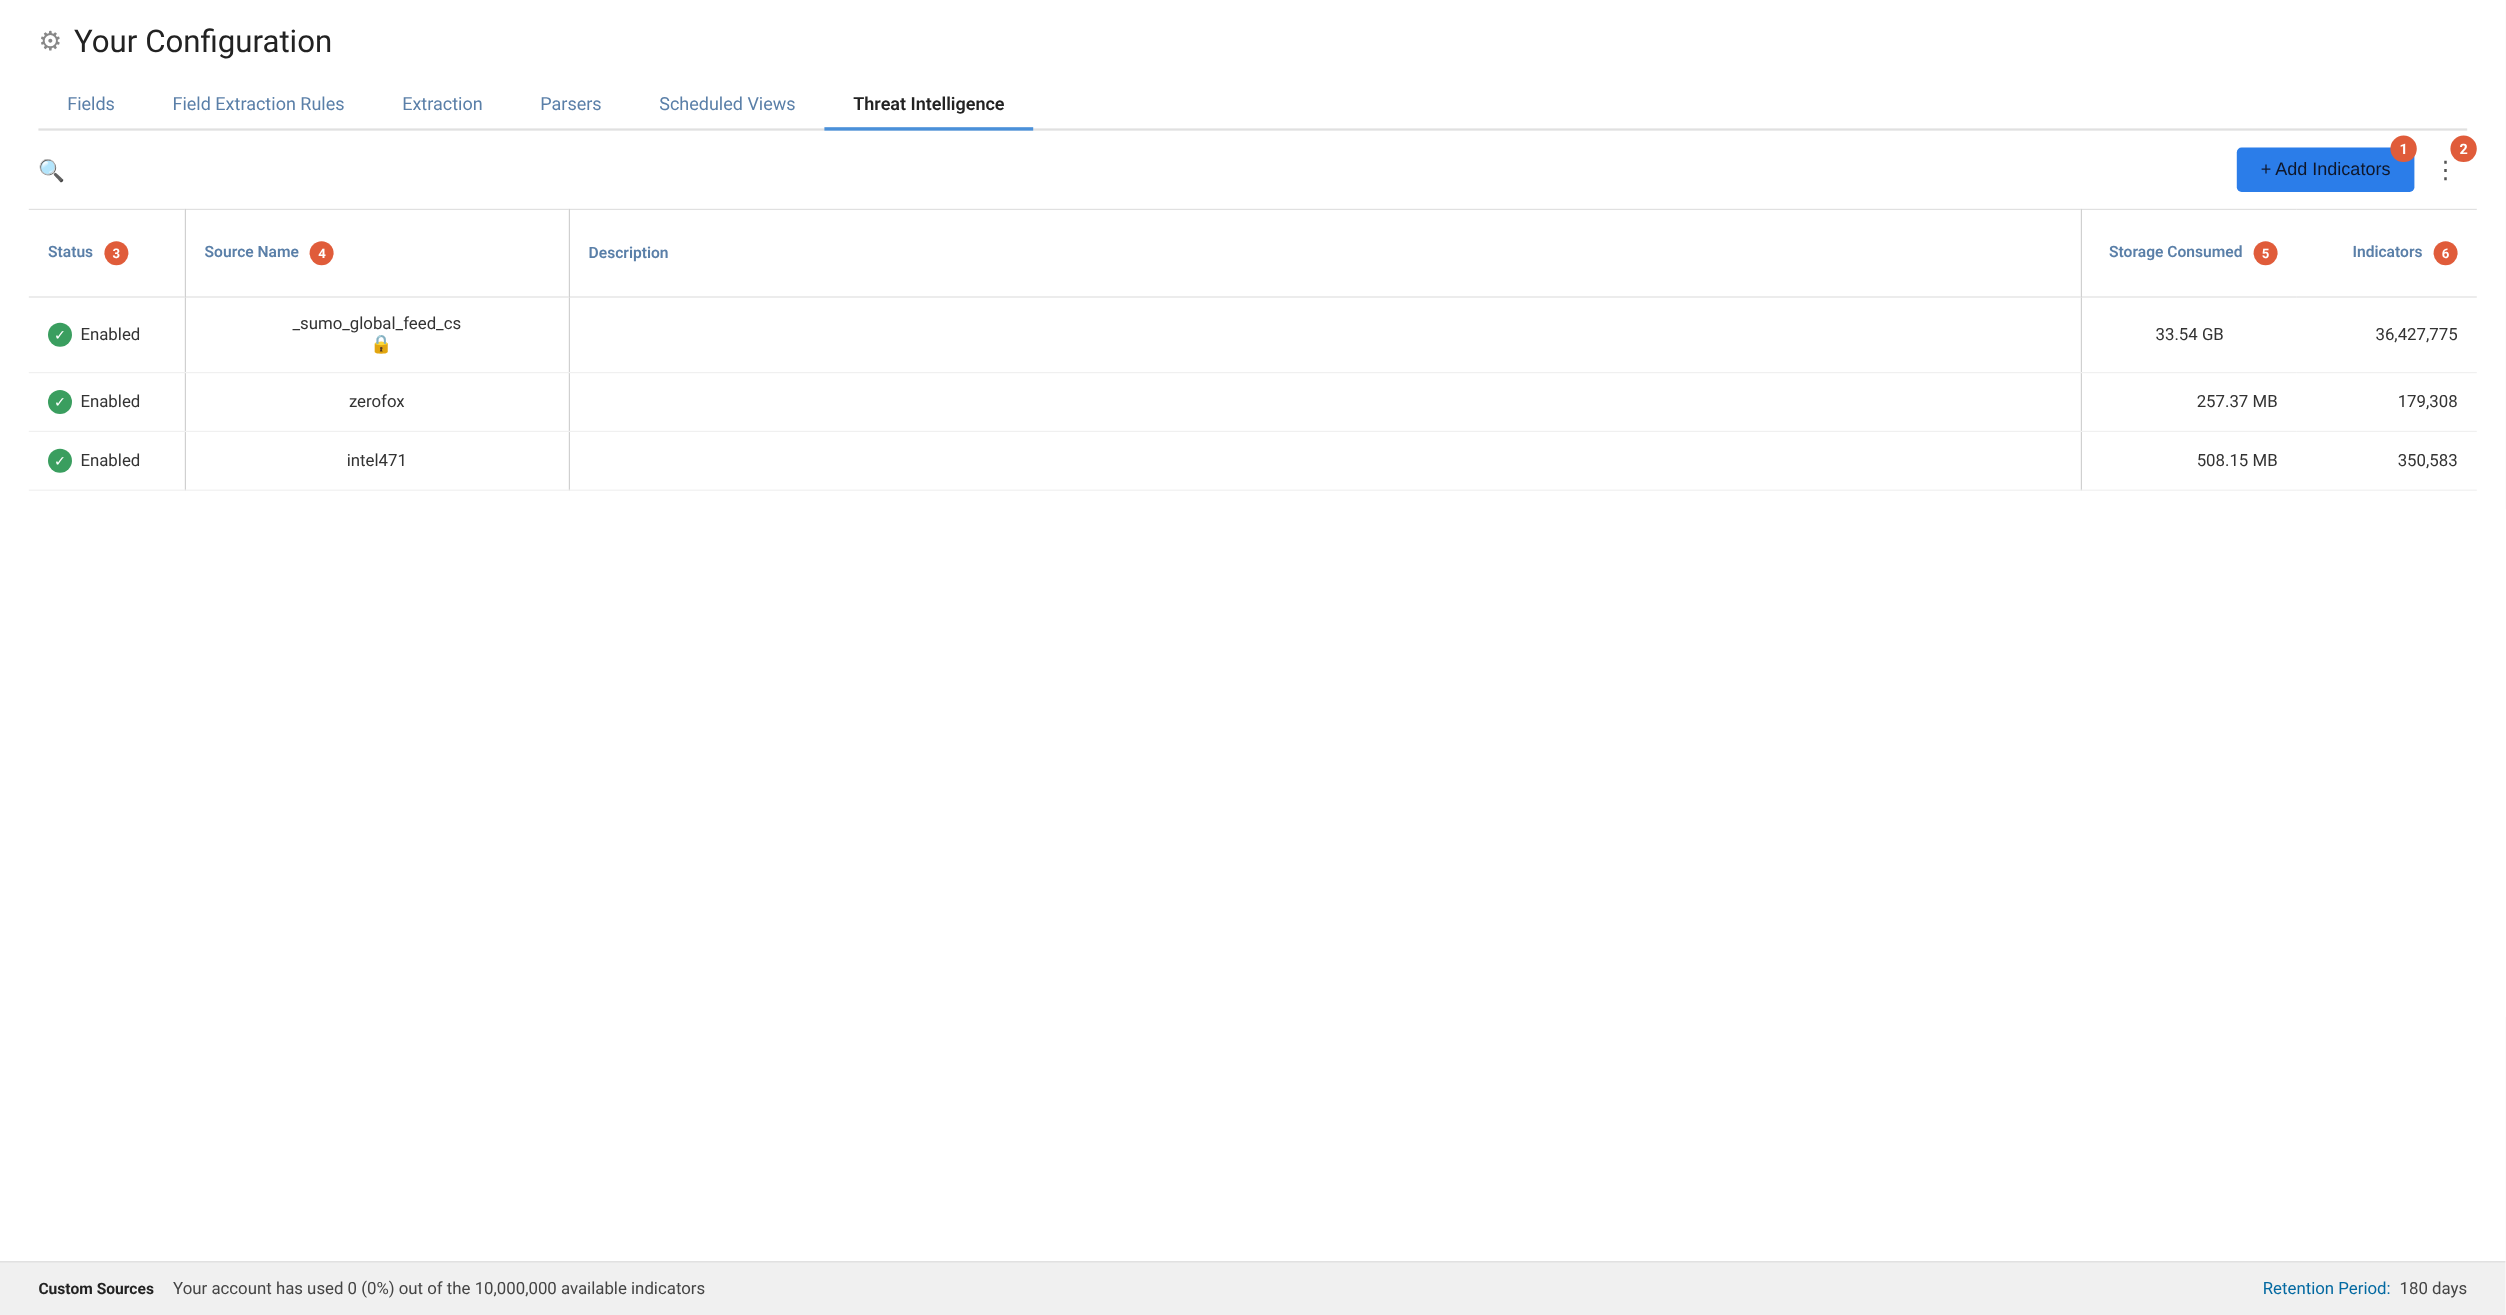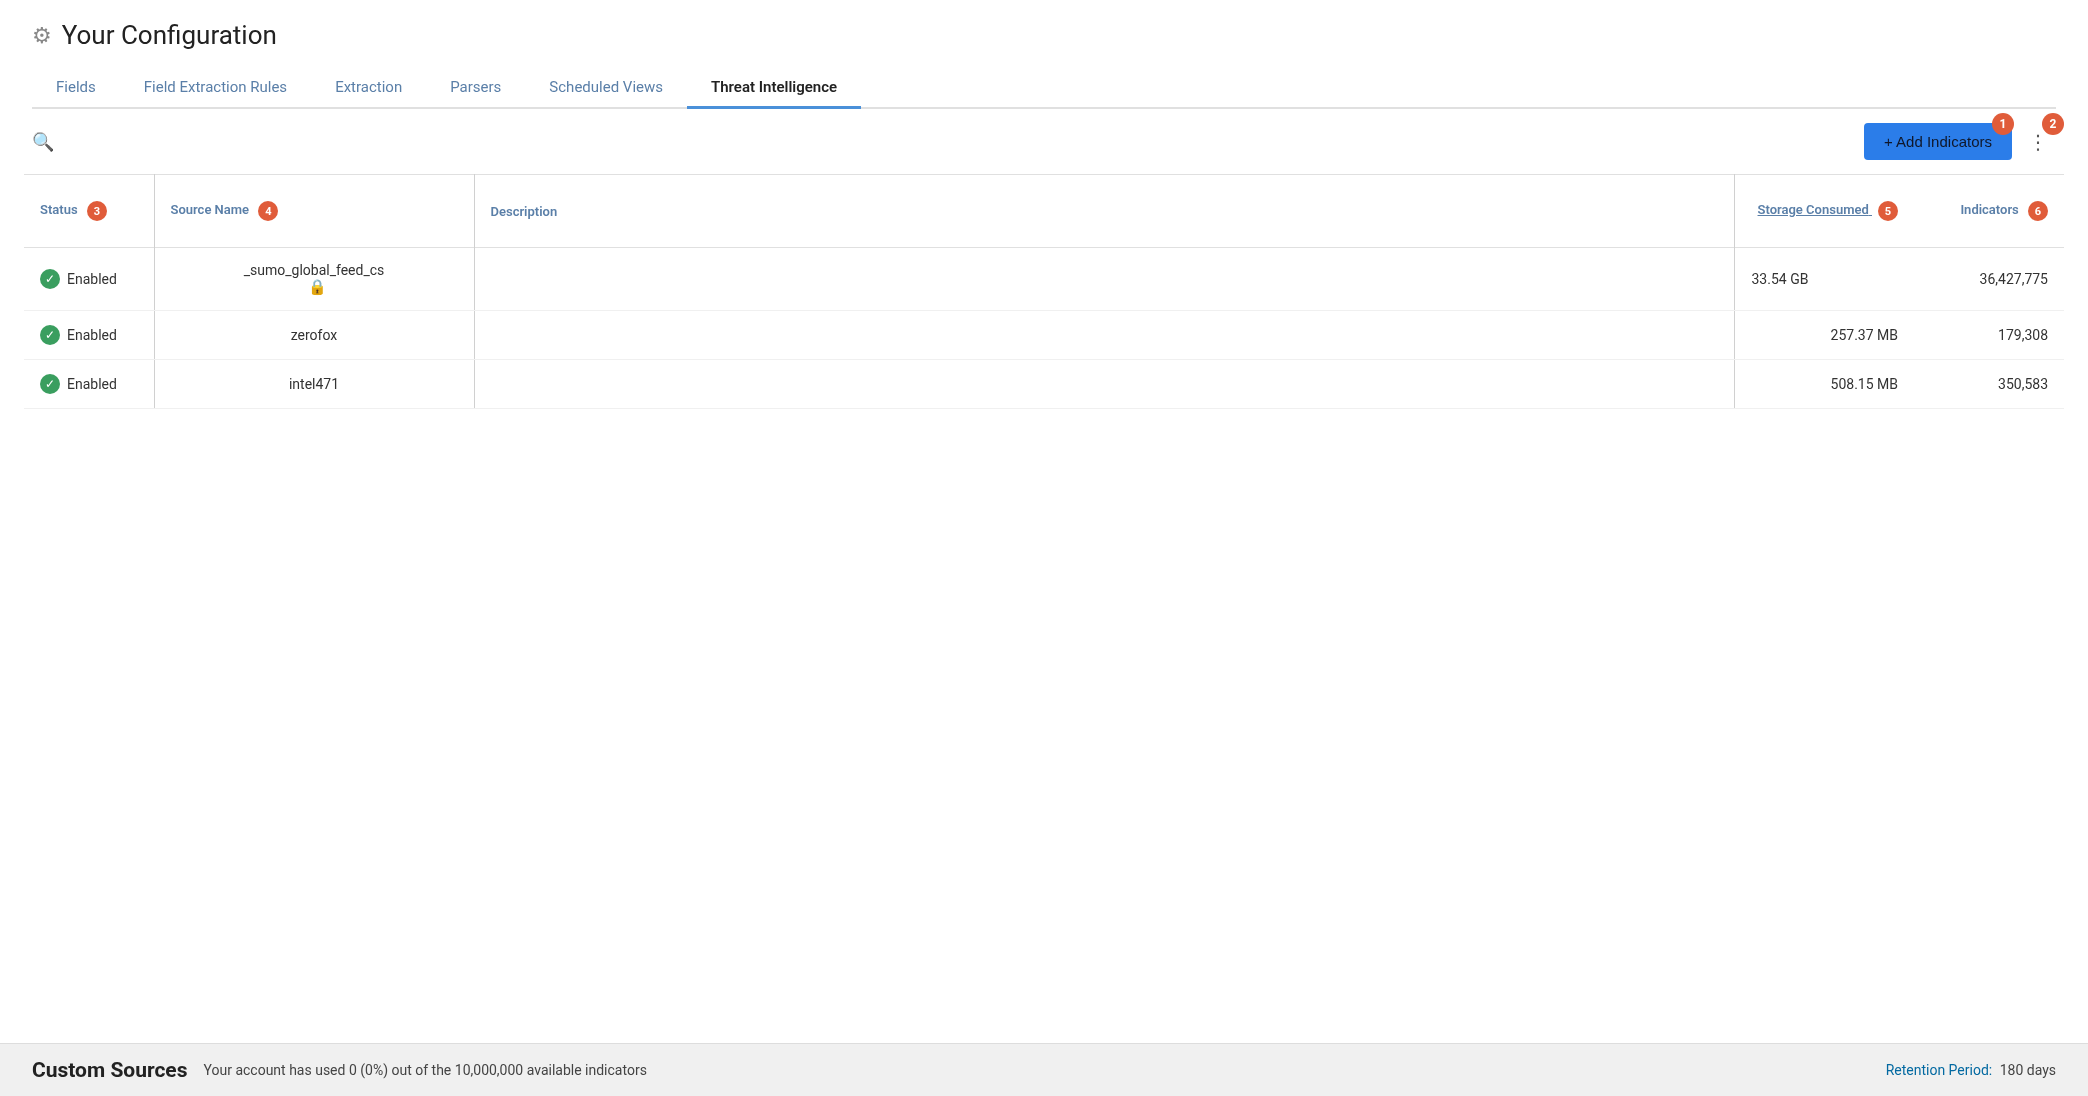--- a/index.html
+++ b/index.html
@@ -195,21 +195,21 @@
       display: flex;
       align-items: center;
       gap: 16px;
       font-size: 14px;
       color: #444;
       border-top: 1px solid #ddd;
     }
     .footer-label {
       font-weight: 700;
       color: #222;
-      font-size: 21px;
+      font-size: 13px;
     }
     .footer-retention {
       margin-left: auto;
     }
     .retention-label { color: #0369a1; margin-right: 4px; }
   </style>
 </head>
 <body>
 
 <div class="page-container">
@@ -246,21 +246,21 @@
             <span>Status</span>
             <span class="col-badge">3</span>
           </th>
           <th class="col-source col-divider">
             <span>Source Name</span>
             <span class="col-badge">4</span>
           </th>
           <th class="col-desc col-divider">
             <span>Description</span>
           </th>
-          <th class="col-storage" style="text-align:right;text-decoration:underline;">
+          <th class="col-storage" style="text-align:right;">
             <span>Storage Consumed</span>
             <span class="col-badge">5</span>
           </th>
           <th class="col-indicators" style="text-align:right;">
             <span>Indicators</span>
             <span class="col-badge">6</span>
           </th>
         </tr>
       </thead>
       <tbody id="table-body">
@@ -271,21 +271,21 @@
                 <span>Enabled</span>
               </div>
             </td>
             <td class="col-source col-divider">
               <div class="source-cell">
                 <span>_sumo_global_feed_cs</span>
                 <span class="lock-icon">🔒</span>
               </div>
             </td>
             <td class="col-desc col-divider"></td>
-            <td class="col-storage" style="text-align: left; padding-left: 17px;">33.54 GB</td>
+            <td class="col-storage" style="text-align: center; padding-left: 17px;">33.54 GB</td>
             <td class="col-indicators" style="text-align: right;">36,427,775</td>
           </tr>
           <tr>
             <td class="col-status col-divider">
               <div class="status-cell">
                 <span class="check-icon">✓</span>
                 <span>Enabled</span>
               </div>
             </td>
             <td class="col-source col-divider">

